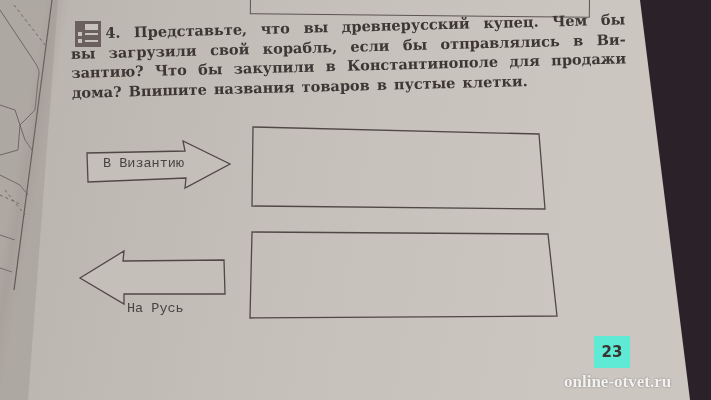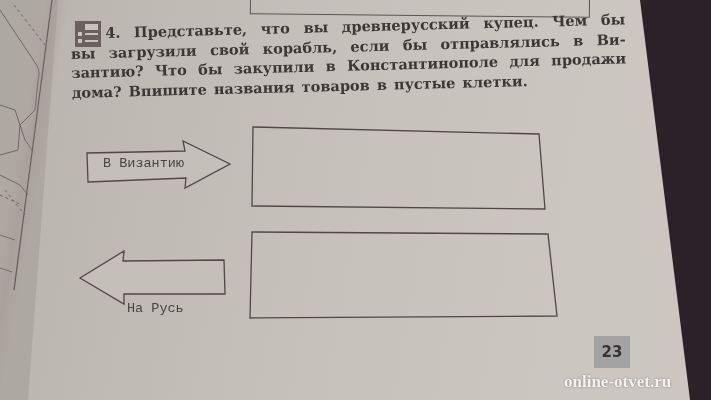--- a/index.html
+++ b/index.html
@@ -39,21 +39,21 @@
     .task .line.last { justify-content: flex-start; word-spacing: 2px; }
     .arrow { position: absolute; }
     .arrow svg { position: absolute; left: 0; top: 0; }
     .arrow-label {
       position: absolute; font-family: Liberation Mono, monospace; font-size: 13.5px;
       color: #4a4441;
     }
     .answer-box { position: absolute; left: 0; top: 0; }
     .page-num {
       position: absolute; left: 594px; top: 336px; width: 36px; height: 32px;
-      background: #a3a3a3; color: #3a3332; font-family: "DejaVu Sans", sans-serif;
+      background: #5eead4; color: #3a3332; font-family: "DejaVu Sans", sans-serif;
       font-weight: bold; font-size: 15px; display: flex; align-items: center; justify-content: center;
     }
     .watermark {
       position: absolute; left: 564px; top: 372px; color: #f4f2f1;
       font-family: Liberation Serif, serif; font-weight: bold; font-size: 17px;
       text-shadow: 0 0 2px rgba(0,0,0,0.4);
     }
     .ghost {
       position: absolute; color: rgba(120,110,105,0.18); font-family: "DejaVu Serif", serif;
       font-size: 13px;

